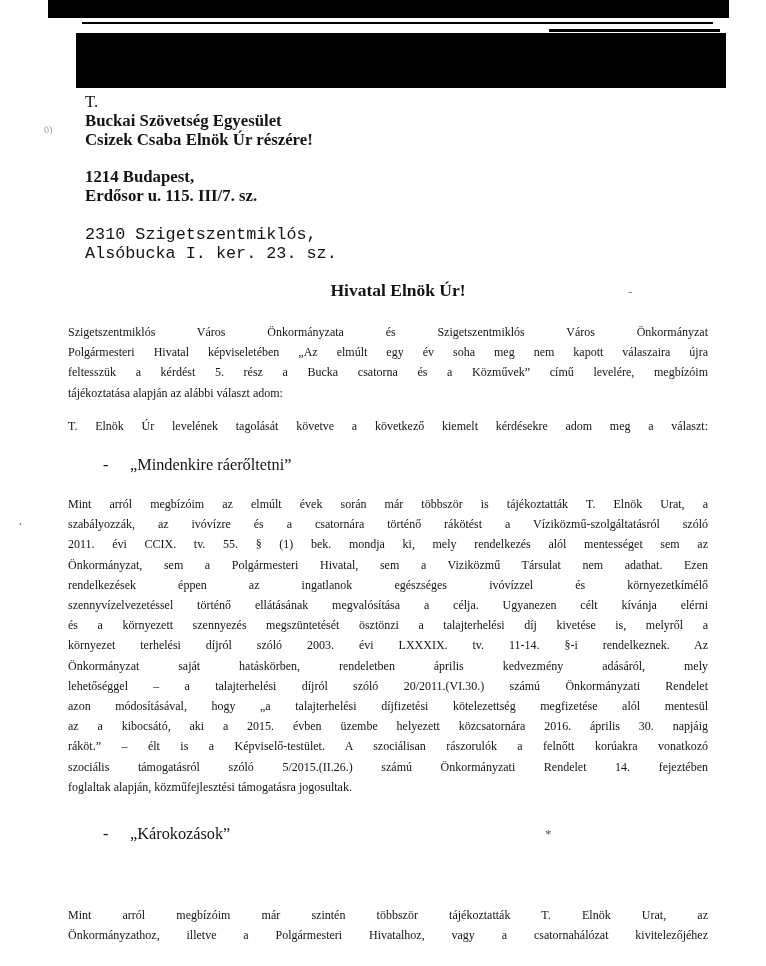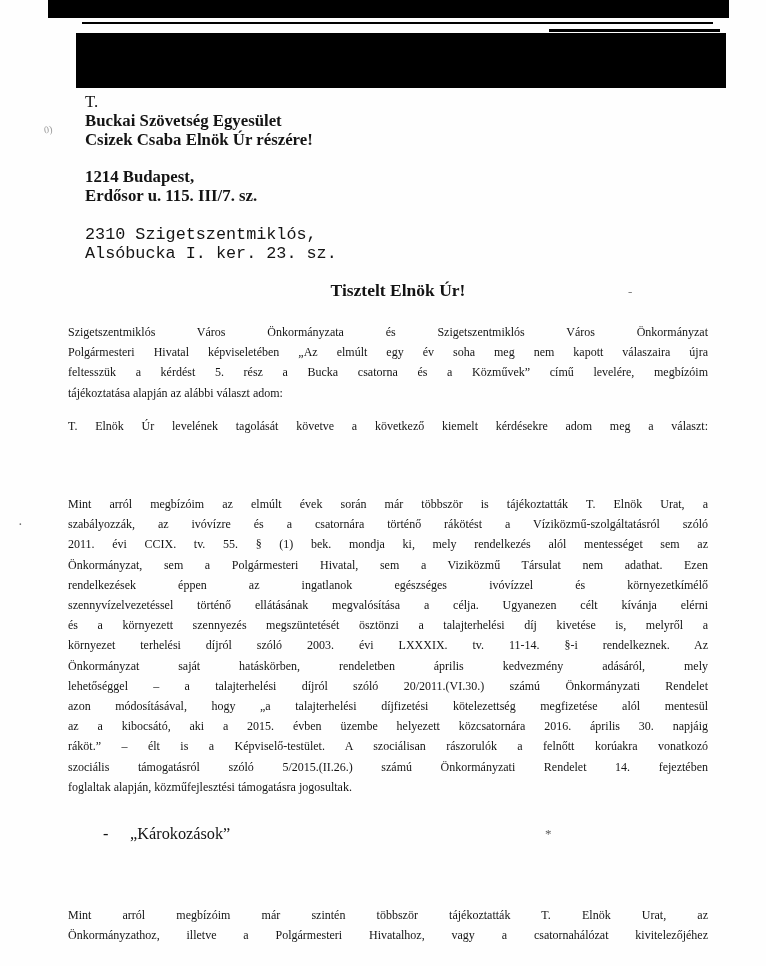--- a/index.html
+++ b/index.html
@@ -66,33 +66,36 @@
   <div class="addr bold" id="addr-bp">
     <div>1214 Budapest,</div>
     <div>Erdősor u. 115. III/7. sz.</div>
   </div>
 
   <div class="addr" id="addr-szm">
     <div>2310 Szigetszentmiklós,</div>
     <div>Alsóbucka I. ker. 23. sz.</div>
   </div>
 
-  <div class="salutation">Tisztelt Elnök Úr!</div>
+  <div class="salutation">Hivatal Elnök Úr!</div>
 
   <div class="para" id="p1">
       <div class="jline">Szigetszentmiklós Város Önkormányzata és Szigetszentmiklós Város Önkormányzat</div>
       <div class="jline">Polgármesteri Hivatal képviseletében „Az elmúlt egy év soha meg nem kapott válaszaira újra</div>
       <div class="jline">feltesszük a kérdést 5. rész a Bucka csatorna és a Közművek” című levelére, megbízóim</div>
       <div class="jline jlast">tájékoztatása alapján az alábbi választ adom:</div>
     </div>
 
   <div class="para" id="p2">
       <div class="jline">T. Elnök Úr levelének tagolását követve a következő kiemelt kérdésekre adom meg a választ:</div>
     </div>
 
+  <div class="bullet" id="b1">
+    <span class="marker">-</span><span>„Mindenkire ráerőltetni”</span>
+  </div>
 
   <div class="para" id="p3">
       <div class="jline">Mint arról megbízóim az elmúlt évek során már többször is tájékoztatták T. Elnök Urat, a</div>
       <div class="jline">szabályozzák, az ivóvízre és a csatornára történő rákötést a Víziközmű-szolgáltatásról szóló</div>
       <div class="jline">2011. évi CCIX. tv. 55. § (1) bek. mondja ki, mely rendelkezés alól mentességet sem az</div>
       <div class="jline">Önkormányzat, sem a Polgármesteri Hivatal, sem a Viziközmű Társulat nem adathat. Ezen</div>
       <div class="jline">rendelkezések éppen az ingatlanok egészséges ivóvízzel és környezetkímélő</div>
       <div class="jline">szennyvízelvezetéssel történő ellátásának megvalósítása a célja. Ugyanezen célt kívánja elérni</div>
       <div class="jline">és a környezett szennyezés megszüntetését ösztönzi a talajterhelési díj kivetése is, melyről a</div>
       <div class="jline">környezet terhelési díjról szóló 2003. évi LXXXIX. tv. 11-14. §-i rendelkeznek. Az</div>

